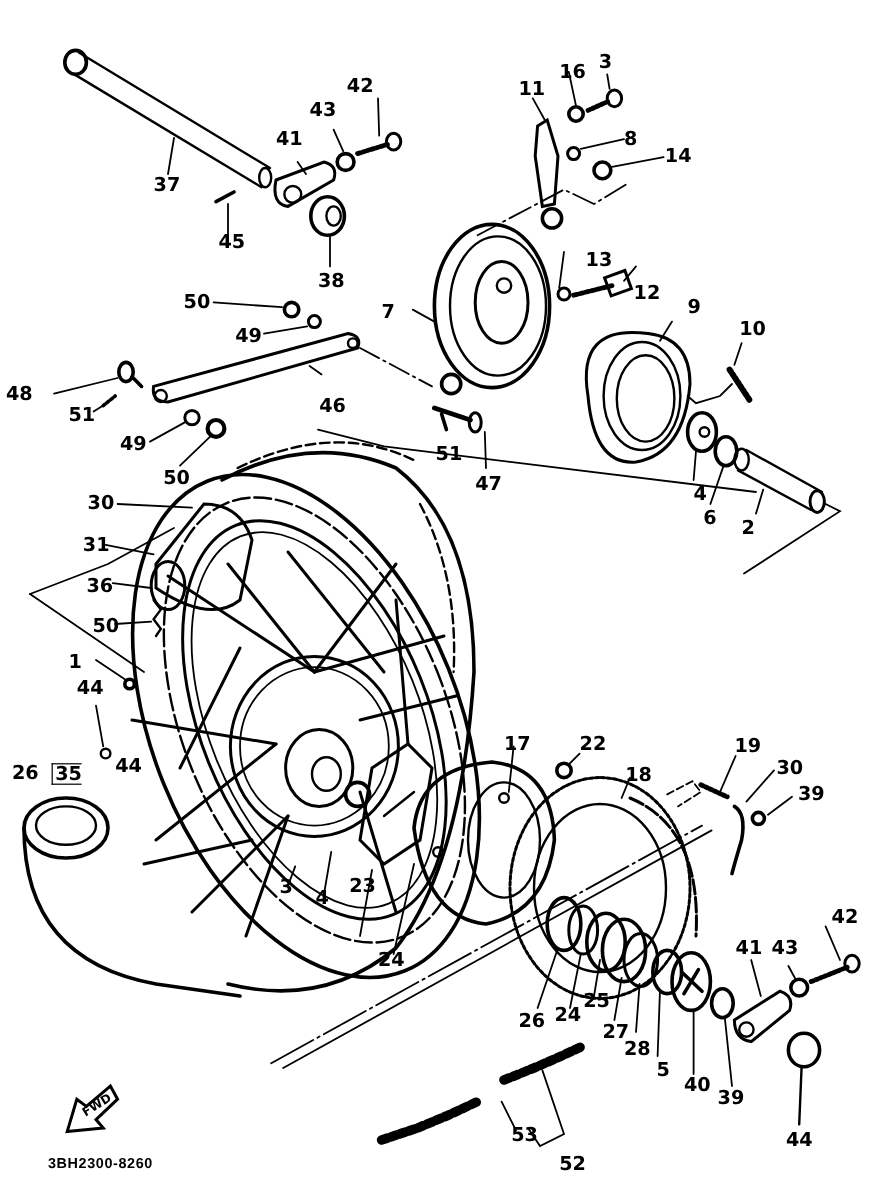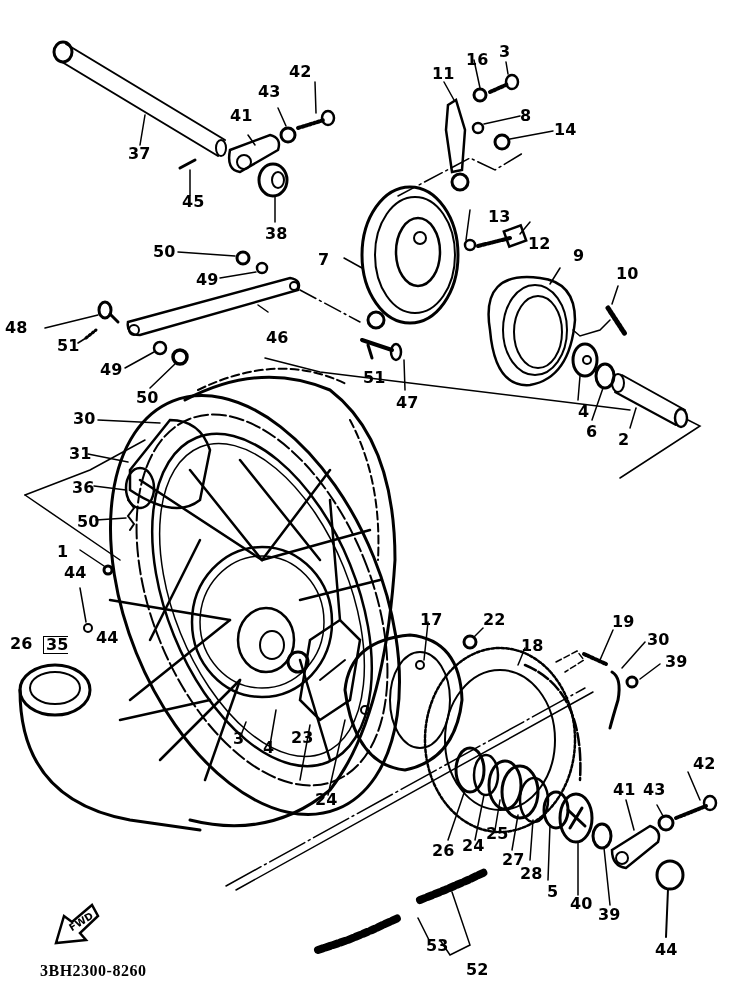--- a/index.html
+++ b/index.html
@@ -18,23 +18,23 @@
     font-family: "DejaVu Sans", sans-serif;
     font-weight: bold;
     font-size: 16px;
     line-height: 16px;
     color: #000;
     white-space: nowrap;
   }
   .code {
     position: absolute;
     left: 40px; top: 962px;
-    font-family: Liberation Serif, serif;
+    font-family: Liberation Sans, sans-serif;
     font-weight: bold;
-    font-size: 16px;
+    font-size: 12px;
     letter-spacing: 0.5px;
   }
   .fwd-text {
     position: absolute;
     left: 68px; top: 916px;
     font-family: "DejaVu Sans", sans-serif;
     font-weight: bold;
     font-size: 10px;
     transform: rotate(-32deg);
   }

